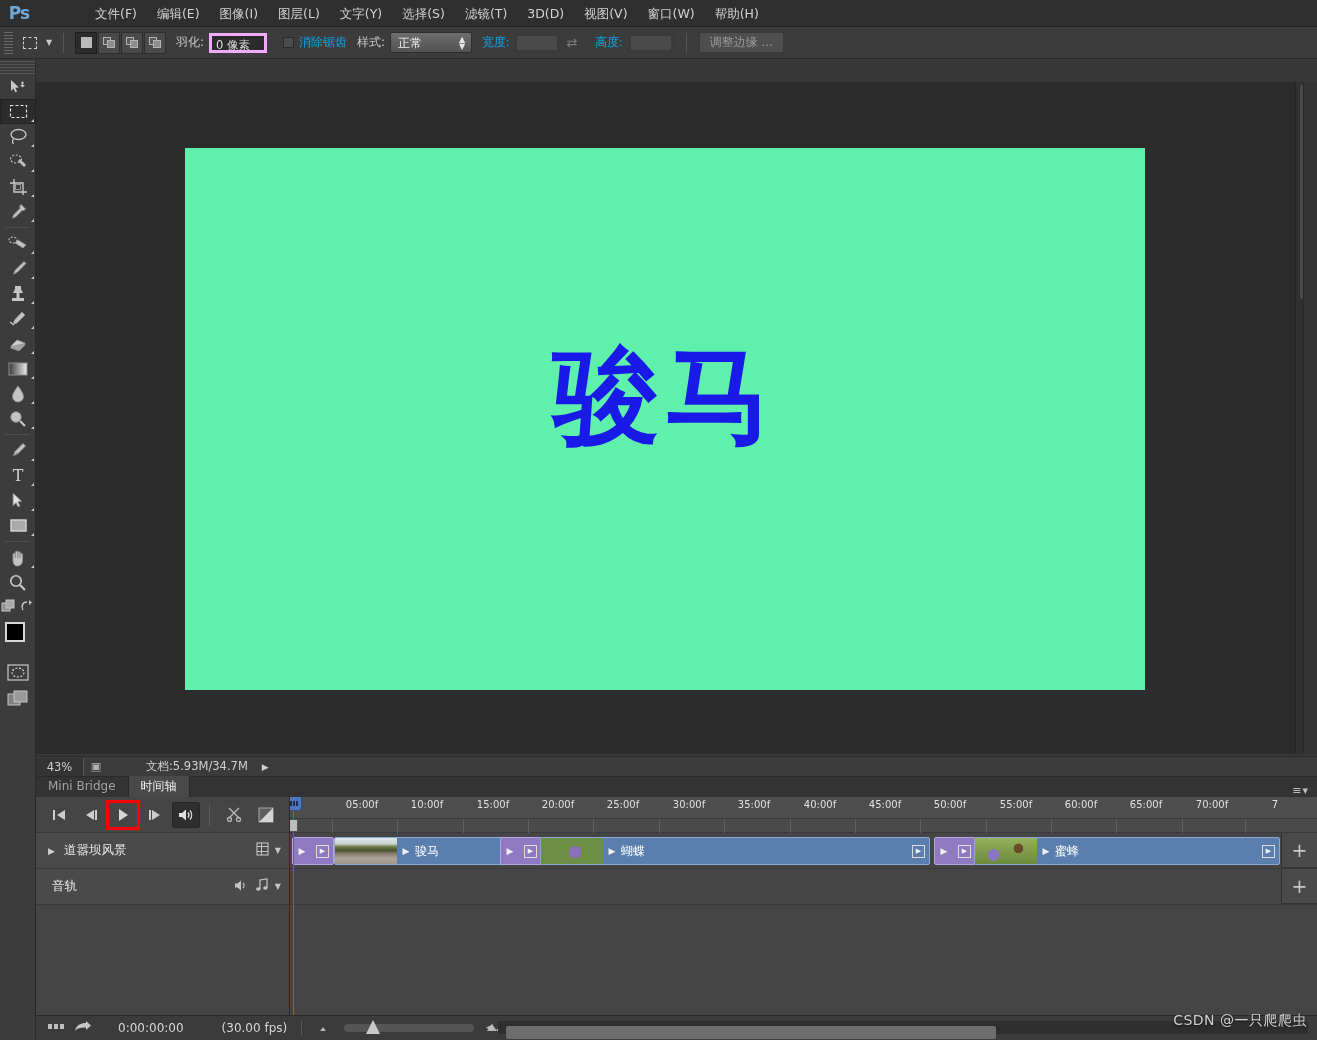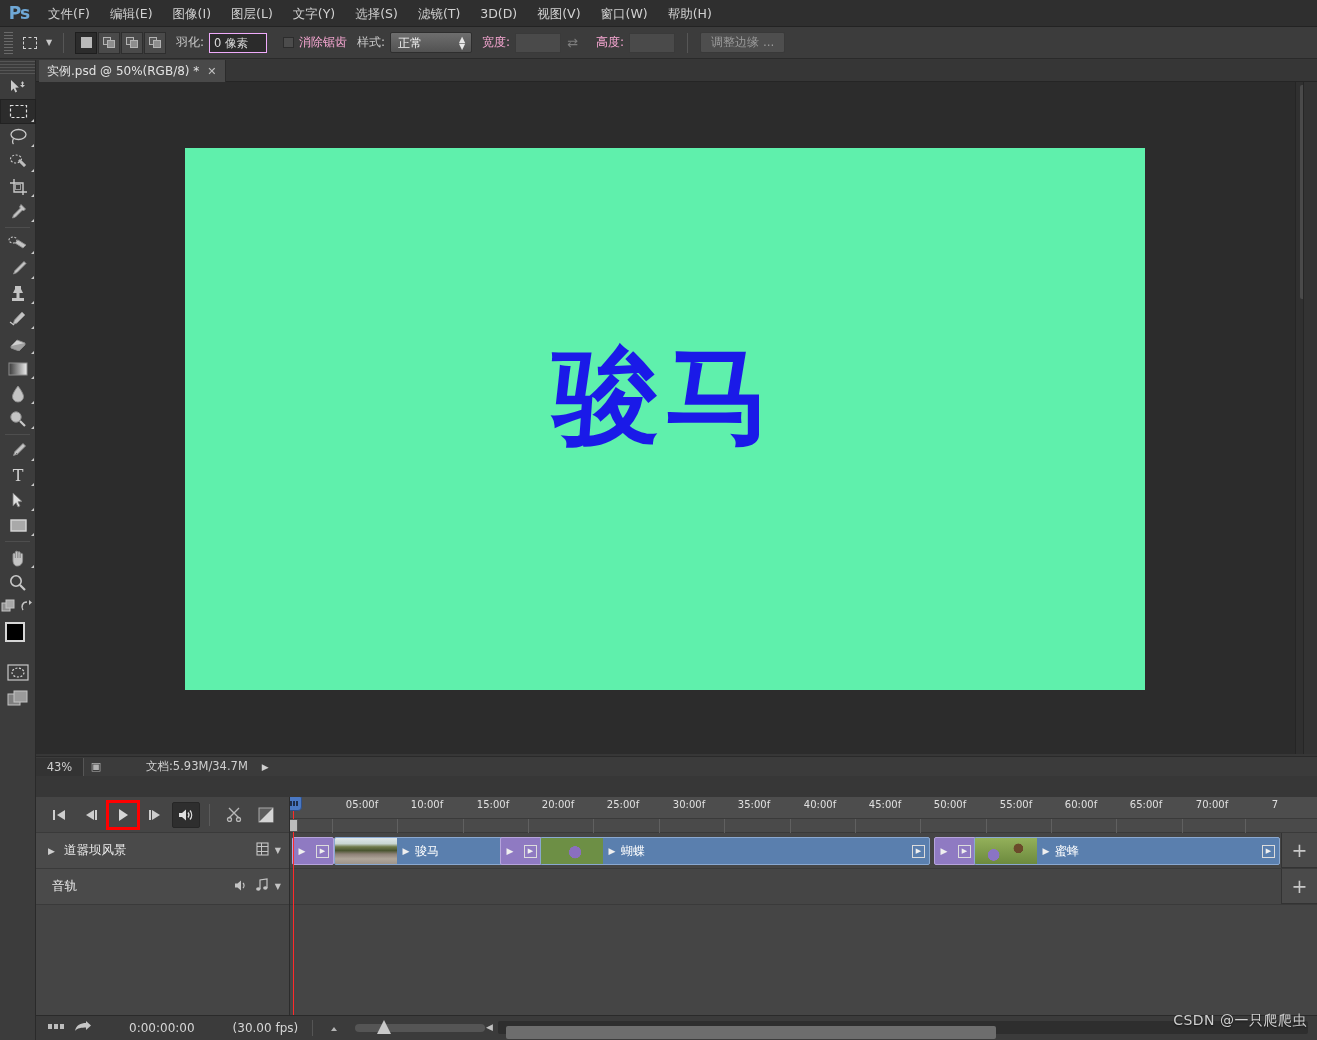--- a/index.html
+++ b/index.html
@@ -10,20 +10,21 @@
     overflow: hidden;
     -webkit-font-smoothing: none;
   }
   .app { position: relative; width: 1317px; height: 1040px; background: #373737; }
 
   
   .menubar {
     position: absolute; left: 0; top: 0; width: 1317px; height: 27px;
     background: #2f2f2f; display: flex; align-items: center;
     border-bottom: 1px solid #232323;
+    gap: 47px;
   }
   .ps-logo {
     width: 38px; height: 27px; display: flex; align-items: center; justify-content: center;
     color: #6fa8d6; font-weight: bold; font-size: 17px; letter-spacing: -1px;
     font-family: "DejaVu Sans", sans-serif;
   }
   .menu-item {
     padding: 0 10px; height: 27px; line-height: 27px;
     color: #d2d2d2; font-size: 12.5px; cursor: default; white-space: nowrap;
   }
@@ -48,23 +49,23 @@
     width: 22px; height: 22px; background: #4a4a4a; border: 1px solid #2e2e2e;
     display: flex; align-items: center; justify-content: center;
   }
   .seg-btn.active { background: #2c2c2c; border-color: #1e1e1e; }
   .sq-solid { width: 11px; height: 11px; background: #b9b9b9; }
   .sq-two { position: relative; width: 13px; height: 12px; }
   .sq-two i { position: absolute; width: 8px; height: 8px; border: 1px solid #b3b3b3; background:#595959; }
   .sq-two i:nth-child(1) { left: 0; top: 0; }
   .sq-two i:nth-child(2) { left: 4px; top: 3px; background:#8d8d8d; }
   .opt-label { color: #c9c9c9; font-size: 12px; margin: 0 5px 0 10px; white-space: nowrap; }
-  .opt-label.dim { color: #f9a8d4; }
+  .opt-label.dim { color: #0ea5e9; font-family: Liberation Serif, serif; }
   .opt-input {
-    background: #2b2b2b; border: 1px solid #f0abfc; color: #dcdcdc;
+    background: #2b2b2b; border: 3px solid #f0abfc; color: #dcdcdc;
     height: 20px; font-size: 11.5px; padding: 0 4px; line-height: 18px;
   }
   .opt-input.w58 { width: 58px; }
   .opt-input.w46 { width: 46px; background:#4a4a4a; border-color:#3a3a3a; }
   .chk { width: 11px; height: 11px; background: #4c4c4c; border: 1px solid #2c2c2c; margin-right:5px; }
   .opt-select {
     position: relative; width: 82px; height: 21px;
     background: linear-gradient(#6e6e6e,#525252);
     border: 1px solid #2e2e2e; border-radius: 2px;
     color: #f0f0f0; font-size: 12px; line-height: 20px; padding-left: 7px;
@@ -258,21 +259,21 @@
     color: #c8c8c8; font-size: 19px; display: flex; align-items: center; justify-content: center;
   }
 
   
   .bottombar {
     position: absolute; left: 36px; top: 1015px; width: 1281px; height: 25px;
     background: #3b3b3b; border-top: 1px solid #2a2a2a;
     display: flex; align-items: center; font-size: 12px; color: #d6d6d6; padding-left: 8px;
   }
   .bb-icon { width: 26px; text-align: center; color: #c0c0c0; font-size: 11px; }
-  .bb-time { margin-left: 33px; }
+  .bb-time { margin-left: 22px; }
   .bb-fps { margin-left: 38px; }
   .bb-sep { width: 1px; height: 16px; background: #555; margin: 0 14px; }
   .bb-slider { position: relative; width: 130px; height: 8px; background: #555; border-radius: 4px; }
   .bb-slider .knob {
     position: absolute; left: 22px; top: -4px; width: 0; height: 0;
     border-left: 7px solid transparent; border-right: 7px solid transparent; border-bottom: 14px solid #c9c9c9;
   }
   .bb-hscroll {
     position: absolute; left: 470px; top: 5px; width: 490px; height: 13px;
     background: #6d6d6d; border-radius: 2px;
@@ -358,26 +359,20 @@
     </div>
     <div class="opt-label dim">宽度:</div>
     <div class="opt-input w46"></div>
     <div class="swap-icon">⇄</div>
     <div class="opt-label dim" style="margin-left:12px">高度:</div>
     <div class="opt-input w46"></div>
     <div class="opt-sep" style="margin:0 12px"></div>
     <div class="opt-button">调整边缘 ...</div>
   </div>
 
-  <div class="tabbar">
-    <div class="doctab">
-      <span class="title">实例.psd @ 50%(RGB/8) *</span>
-      <span class="closex">✕</span>
-    </div>
-  </div>
 
   <div class="toolbar">
     <div class="tb-grip"></div>
 
     <div class="tool">
       <svg width="18" height="16" viewBox="0 0 18 16">
           <path d="M2 1l0 11 2.6-2.6 1.8 4 1.7-.8-1.8-3.9 3.6-.2z" fill="#c9c9c9"></path>
           <path d="M13 4v2h-2l2.5 2.5L16 6h-2V4z" fill="#c9c9c9"></path>
           <path d="M13.5 2.5v3M12 4h3" stroke="#c9c9c9" stroke-width="1.1"></path>
         </svg>
@@ -569,20 +564,27 @@
   </div>
   <div class="right-rail"></div>
 
   <div class="docstatus">
     <div class="zoom">43%</div>
     <div class="tinyicon">▣</div>
     <div class="docinfo">文档:5.93M/34.7M</div>
     <div class="playtri">▶</div>
   </div>
 
+  <div class="paneltabs">
+    <div id="panel-tabs" style="display: flex;">
+        <div class="ptab">Mini Bridge</div>
+        <div class="ptab active">时间轴</div>
+      </div>
+    <div class="pmenu">≡▾</div>
+  </div>
 
   <div class="timeline">
 
     <div class="tl-blank"></div>
 
     <div class="tl-left">
       <div class="tl-transport">
         <div class="tbtn">
           <svg width="16" height="12" viewBox="0 0 16 12">
               <rect x="2" y="1" width="2" height="10" fill="#cdcdcd"></rect>

